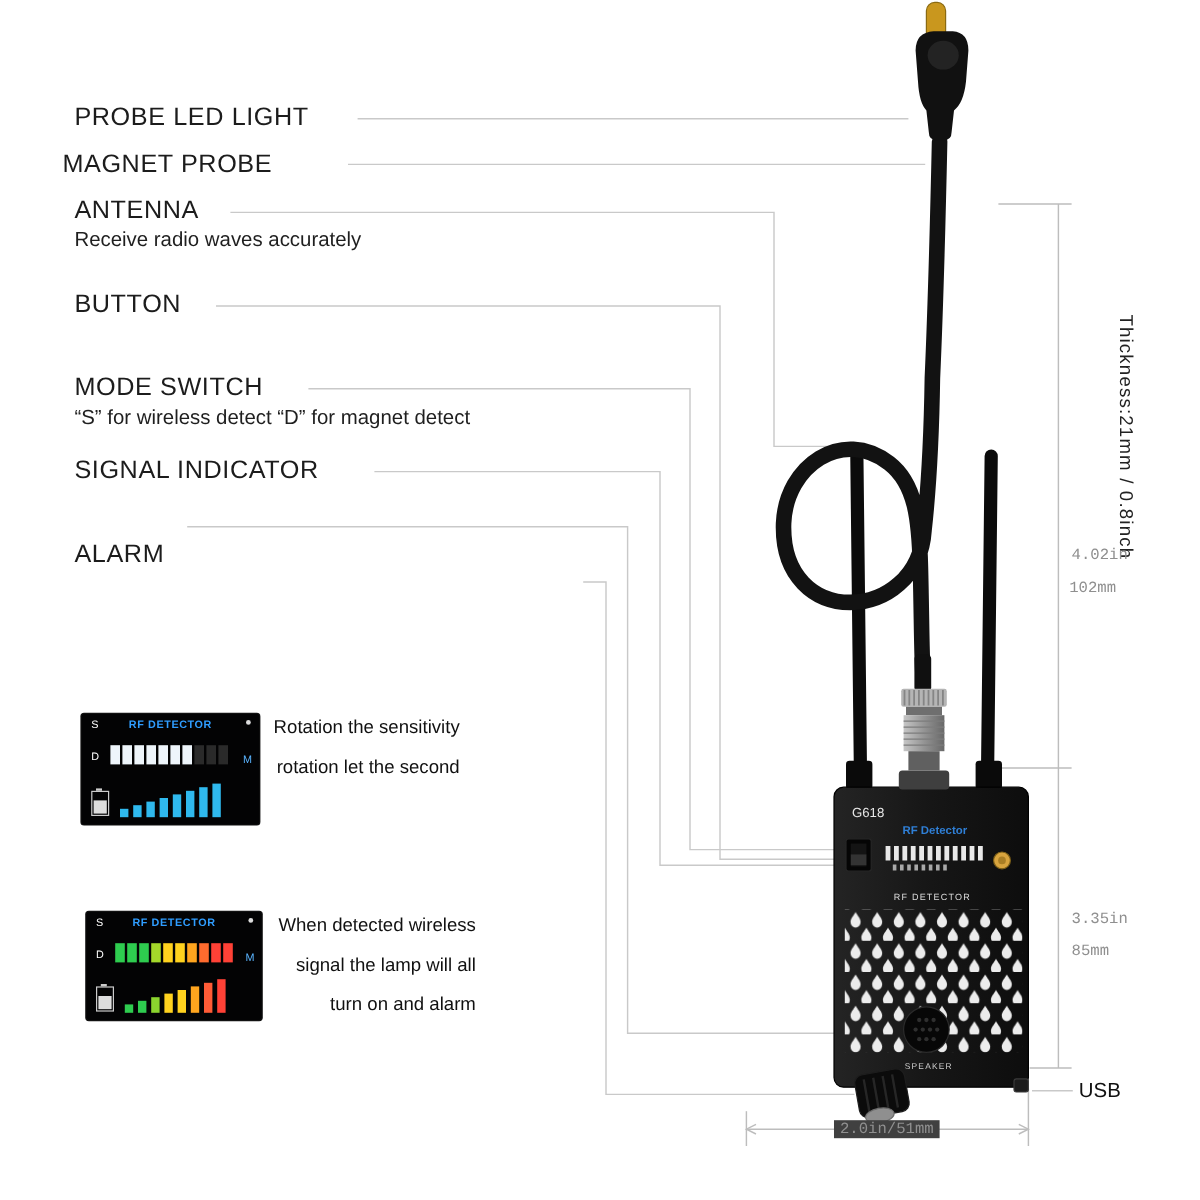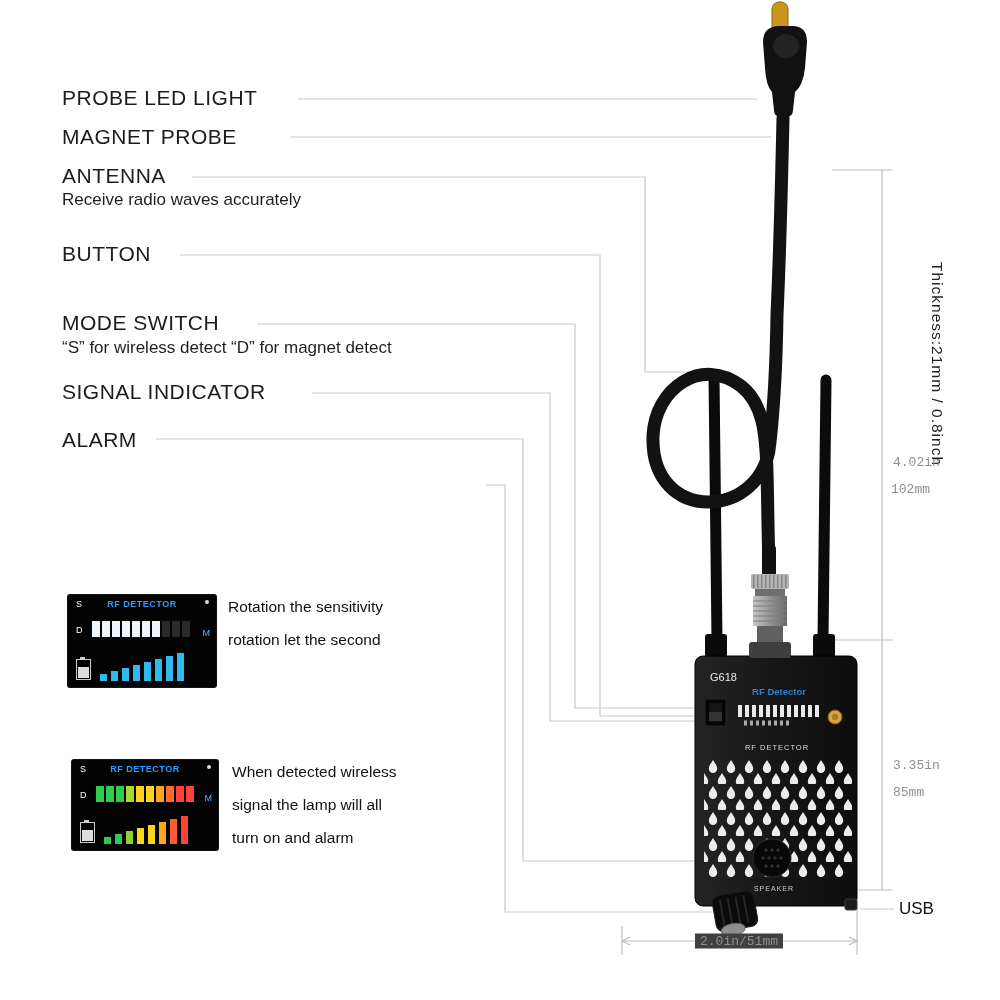--- a/index.html
+++ b/index.html
@@ -9,21 +9,21 @@
   .txt{position:absolute;white-space:nowrap;}
   .t-main{font-size:21px;letter-spacing:.5px;color:#1c1c1c;}
   .t-main-sm{font-size:19px;letter-spacing:.2px;color:#1c1c1c;}
   .t-desc{font-size:17px;color:#1f1f1f;}
   .t-desc-sm{font-size:14px;color:#1f1f1f;}
   .dim{font-size:13px;color:#8f8f8f;font-family:Liberation Mono, monospace;}
   .dim-dark{font-size:17px;color:#111;}
   .thickness{writing-mode:vertical-rl;font-size:15.5px;letter-spacing:1px;color:#222;height:250px;}
   .width-label{transform:translate(-50%,-50%);background:#404040;padding:0 5px;}
   .caption{position:absolute;font-size:15.5px;color:#111;}
-  .caption div{height:33px;}
+  .caption div{height:33px;text-align:right;}
   
   .inset{position:absolute;background:#030304;border-radius:2px;box-shadow:0 0 0 1px #111;}
   .ins-s,.ins-d{position:absolute;left:8px;color:#fff;font-size:9px;}
   .ins-s{top:4px;} .ins-d{top:30px;}
   .ins-m{position:absolute;right:6px;top:33px;color:#5ab4ff;font-size:9px;}
   .ins-title{position:absolute;left:50%;transform:translateX(-50%);top:4px;color:#2f9dff;
              font-size:9px;font-weight:bold;letter-spacing:.5px;white-space:nowrap;}
   .ins-dot{position:absolute;right:7px;top:5px;width:4px;height:4px;border-radius:50%;background:#ddd;}
   .segs{position:absolute;left:24px;top:26px;display:flex;gap:2px;}
   .seg{width:8px;height:16px;display:inline-block;}
@@ -153,28 +153,28 @@
         <line x1="722" y1="897" x2="722" y2="925"></line>
           <line x1="730" y1="897" x2="730" y2="925"></line>
         <line x1="738" y1="897" x2="738" y2="925"></line>
           <line x1="746" y1="897" x2="746" y2="925"></line>
       </g>
       <ellipse cx="730" cy="929" rx="12" ry="6" fill="#8f8f8f" stroke="#6e6e6e"></ellipse>
     </g>
   </svg>
 
   <div class="txt t-main" style="left:62px;top:86px">PROBE LED LIGHT</div>
-  <div class="txt t-main" style="left:62px;top:125px">MAGNET PROBE</div>
+  <div class="txt t-main" style="left:52px;top:125px">MAGNET PROBE</div>
   <div class="txt t-main" style="left:62px;top:164px">ANTENNA</div>
   <div class="txt t-desc" style="left:62px;top:190px">Receive radio waves accurately</div>
   <div class="txt t-main" style="left:62px;top:242px">BUTTON</div>
   <div class="txt t-main" style="left:62px;top:311px">MODE SWITCH</div>
   <div class="txt t-desc" style="left:62px;top:338px">“S” for wireless detect “D” for magnet detect</div>
   <div class="txt t-main" style="left:62px;top:380px">SIGNAL INDICATOR</div>
-  <div class="txt t-main" style="left:62px;top:428px">ALARM</div>
+  <div class="txt t-main" style="left:62px;top:450px">ALARM</div>
 
   <div class="inset" style="left:68px;top:595px;width:148px;height:92px">
     <span class="ins-s">S</span>
     <span class="ins-title">RF DETECTOR</span>
     <span class="ins-dot"></span>
     <span class="ins-d">D</span>
     <div class="segs">
         <span class="seg" style="background: rgb(238, 245, 251);"></span>
         <span class="seg" style="background: rgb(238, 245, 251);"></span>
         <span class="seg" style="background: rgb(238, 245, 251);"></span>

